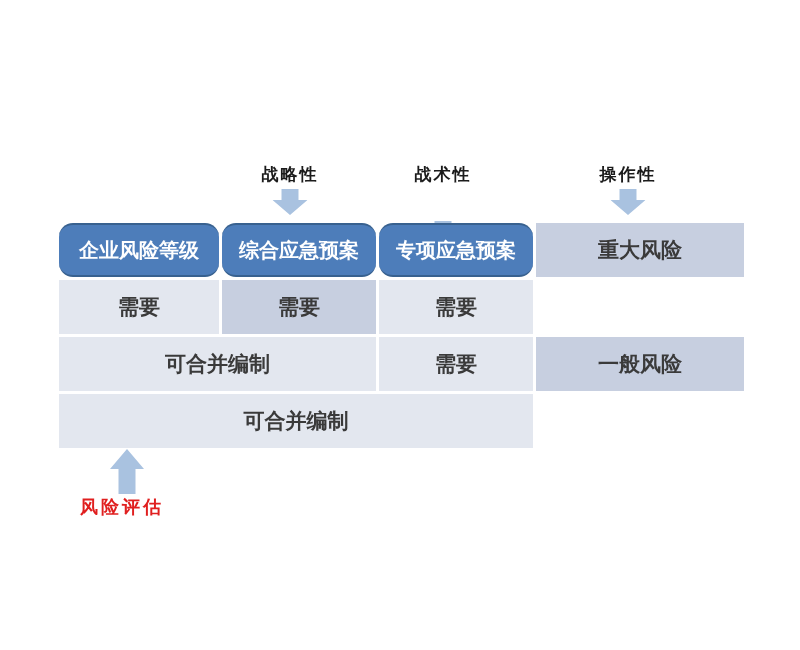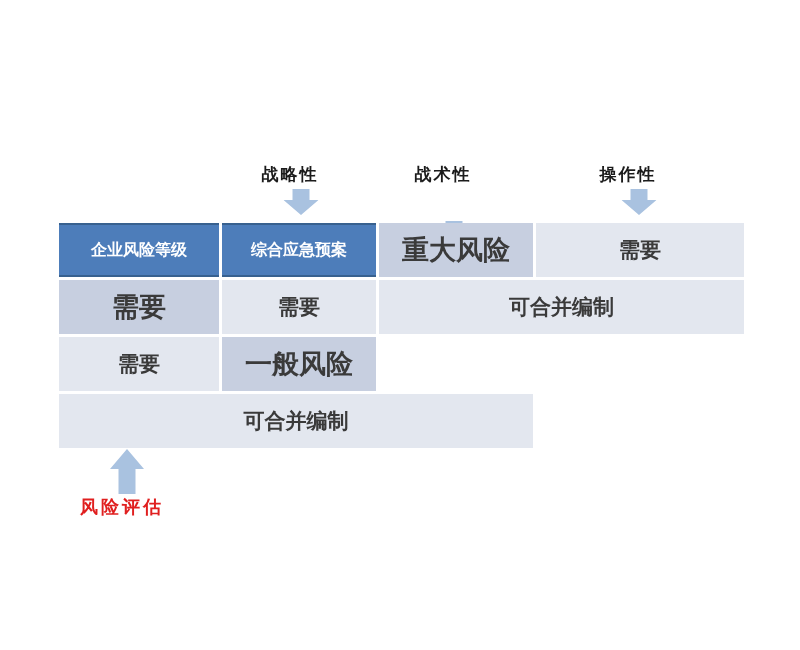--- a/index.html
+++ b/index.html
@@ -16,21 +16,21 @@
     overflow: hidden;
   }
 
   
   .top-annotation {
     position: absolute;
     top: 163px;
     transform: translateX(-50%);
     display: flex;
     flex-direction: column;
-    align-items: flex-end;
+    align-items: center;
     gap: 3px;
   }
   .ta-1 { left: 290px; }
   .ta-2 { left: 443px; gap: 35px; }
   .ta-3 { left: 628px; }
   .annotation-label {
     font-family: "DejaVu Serif", "Liberation Serif", serif;
     font-size: 17px;
     font-weight: bold;
     color: #1b1b1b;
@@ -54,25 +54,26 @@
     align-items: center;
     justify-content: center;
     text-align: center;
     font-weight: bold;
     box-sizing: border-box;
     white-space: nowrap;
   }
   .cell.header {
     background: var(--header-bg, #4d7dba);
     color: var(--header-text, #ffffff);
-    font-size: 16px;
+    font-size: 20px;
     border-top: 2px solid var(--header-border, #38618f);
     border-bottom: 2px solid var(--header-border, #38618f);
+    border-radius: 14px;
   }
-  .cell.dark  { background: var(--cell-dark, #c7cfe0); color: var(--body-text, #3a3a3a); font-size: 27px; }
+  .cell.dark  { background: var(--cell-dark, #c7cfe0); color: var(--body-text, #3a3a3a); font-size: 21px; }
   .cell.light { background: var(--cell-light, #e3e7ef); color: var(--body-text, #3a3a3a); font-size: 21px; }
   .span2 { grid-column: span 2; }
   .span3 { grid-column: span 3; }
 
   
   .up-arrow-wrap {
     position: absolute;
     left: 127px;
     top: 449px;
     transform: translateX(-50%);
@@ -112,20 +113,21 @@
     <div class="annotation-label">操作性</div>
     <svg width="35" height="26" viewBox="0 0 35 26">
       <polygon class="block-arrow" points="9,0 26,0 26,11 35,11 17.5,26 0,11 9,11"></polygon>
     </svg>
   </div>
 
   <div class="risk-table">
 
     <div class="cell header">企业风险等级</div>
     <div class="cell header">综合应急预案</div>
+    <div class="cell header">专项应急预案</div>
 
     <div class="cell dark">重大风险</div>
     <div class="cell light">需要</div>
     <div class="cell dark">需要</div>
     <div class="cell light">需要</div>
 
     <div class="cell light span2">可合并编制</div>
     <div class="cell light">需要</div>
 
     <div class="cell dark">一般风险</div>

